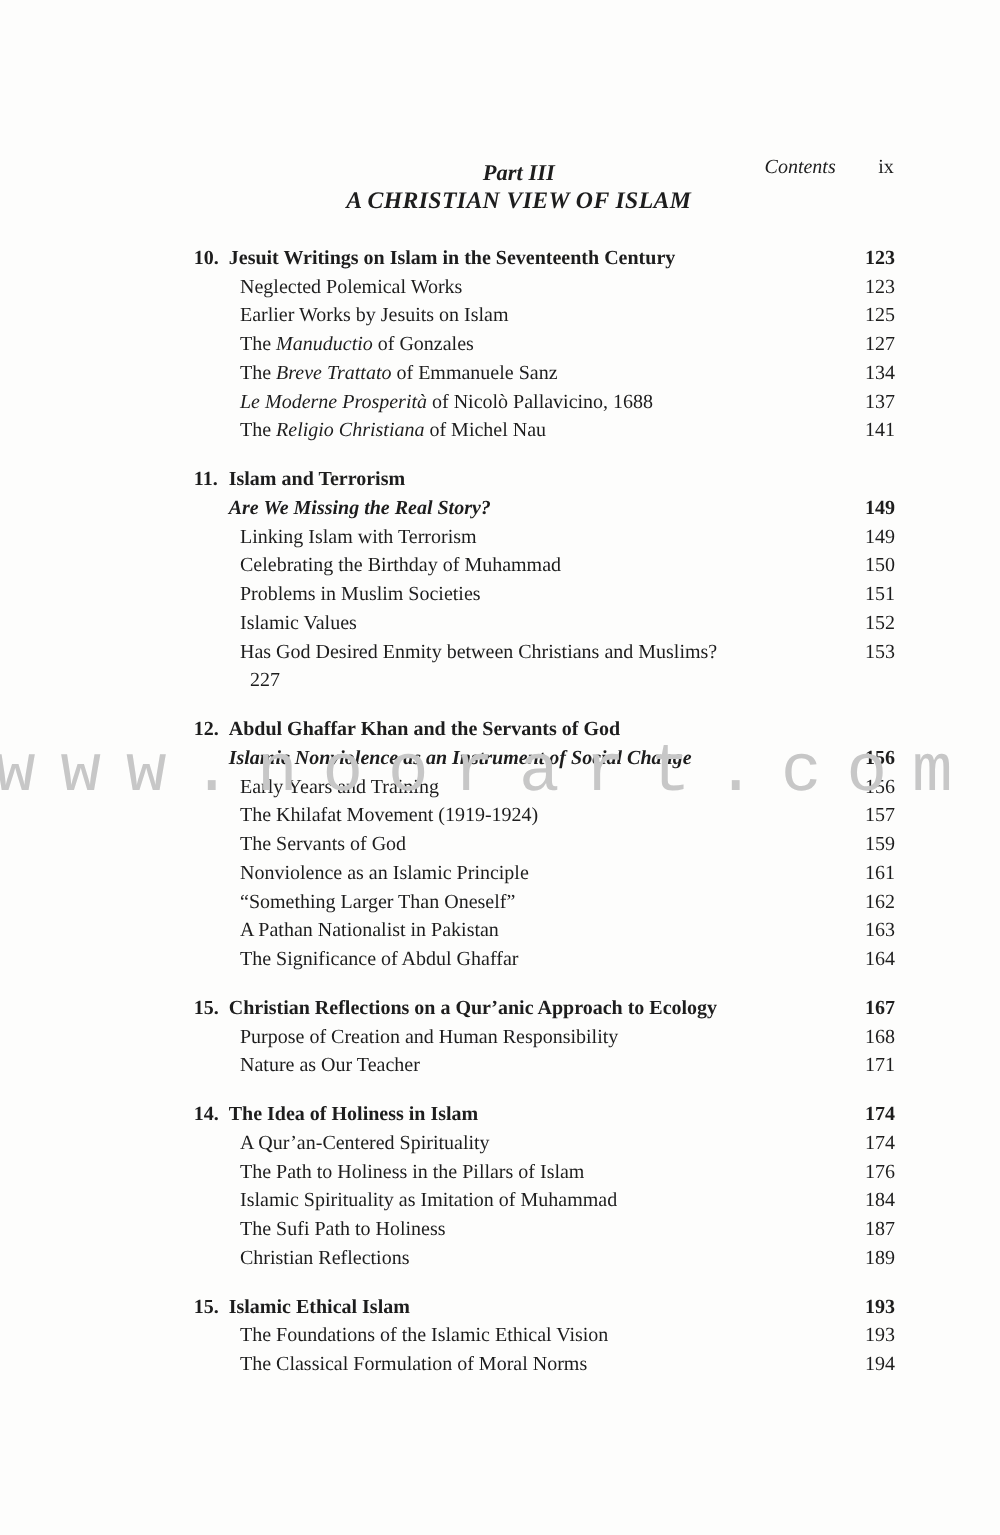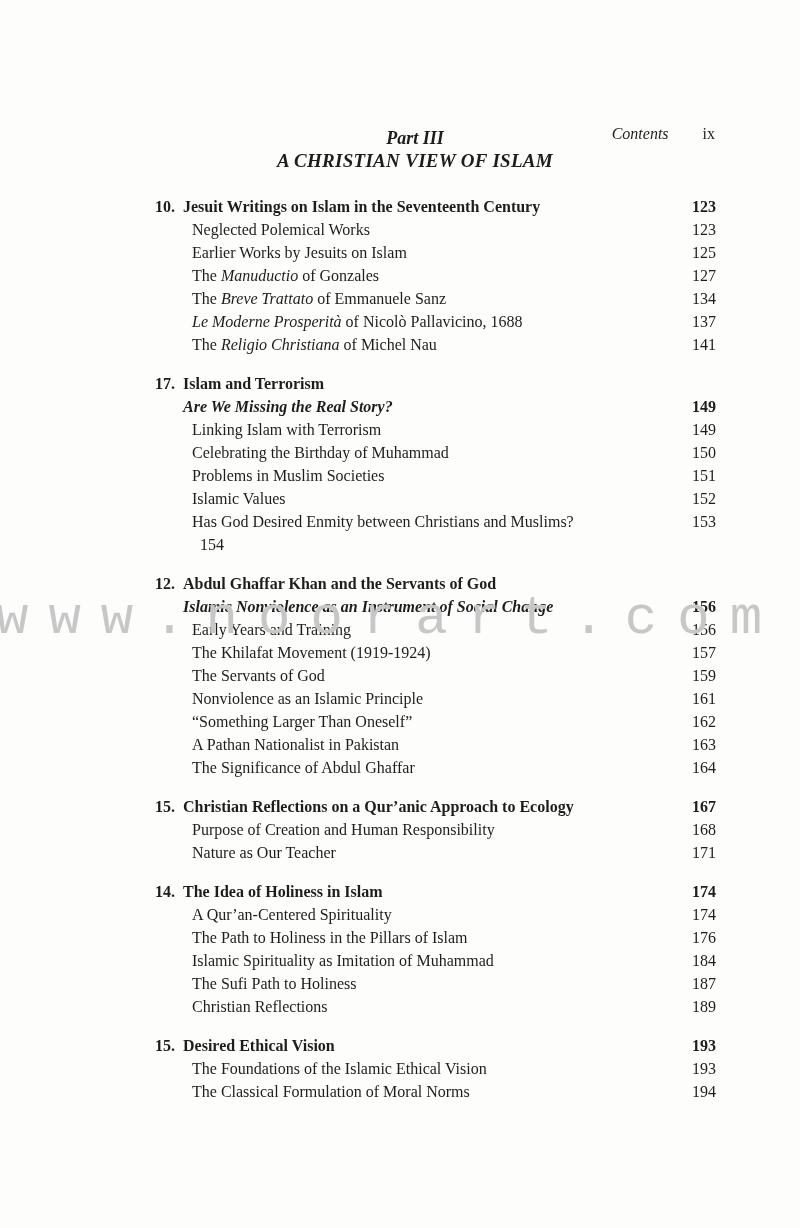--- a/index.html
+++ b/index.html
@@ -122,21 +122,21 @@
           <span class="cell-page">137</span>
         </div>
         <div class="row entry-row">
           <span class="cell-indent-entry"></span>
           <span class="cell-text"><span>The </span><i>Religio Christiana</i><span> of Michel Nau</span></span>
           <span class="cell-page">141</span>
         </div>
       </div>
       <div class="chapter">
         <div class="row heading-row">
-          <span class="cell-num">17.</span>
+          <span class="cell-num">11.</span>
           <span class="cell-text"><span>Islam and Terrorism</span></span>
           <span class="cell-page"></span>
         </div>
         <div class="row subtitle-row">
           <span class="cell-indent-sub"></span>
           <span class="cell-text"><span>Are We Missing the Real Story?</span></span>
           <span class="cell-page">149</span>
         </div>
         <div class="row entry-row">
           <span class="cell-indent-entry"></span>
@@ -158,21 +158,21 @@
           <span class="cell-text"><span>Islamic Values</span></span>
           <span class="cell-page">152</span>
         </div>
         <div class="row entry-row">
           <span class="cell-indent-entry"></span>
           <span class="cell-text"><span>Has God Desired Enmity between Christians and Muslims?</span></span>
           <span class="cell-page">153</span>
         </div>
         <div class="row entry-row">
           <span class="cell-indent-entry"></span>
-          <span class="cell-page">154</span>
+          <span class="cell-page">227</span>
         </div>
       </div>
       <div class="chapter">
         <div class="row heading-row">
           <span class="cell-num">12.</span>
           <span class="cell-text"><span>Abdul Ghaffar Khan and the Servants of God</span></span>
           <span class="cell-page"></span>
         </div>
         <div class="row subtitle-row">
           <span class="cell-indent-sub"></span>
@@ -260,21 +260,21 @@
         </div>
         <div class="row entry-row">
           <span class="cell-indent-entry"></span>
           <span class="cell-text"><span>Christian Reflections</span></span>
           <span class="cell-page">189</span>
         </div>
       </div>
       <div class="chapter">
         <div class="row heading-row">
           <span class="cell-num">15.</span>
-          <span class="cell-text"><span>Desired Ethical Vision</span></span>
+          <span class="cell-text"><span>Islamic Ethical Islam</span></span>
           <span class="cell-page">193</span>
         </div>
         <div class="row entry-row">
           <span class="cell-indent-entry"></span>
           <span class="cell-text"><span>The Foundations of the Islamic Ethical Vision</span></span>
           <span class="cell-page">193</span>
         </div>
         <div class="row entry-row">
           <span class="cell-indent-entry"></span>
           <span class="cell-text"><span>The Classical Formulation of Moral Norms</span></span>

